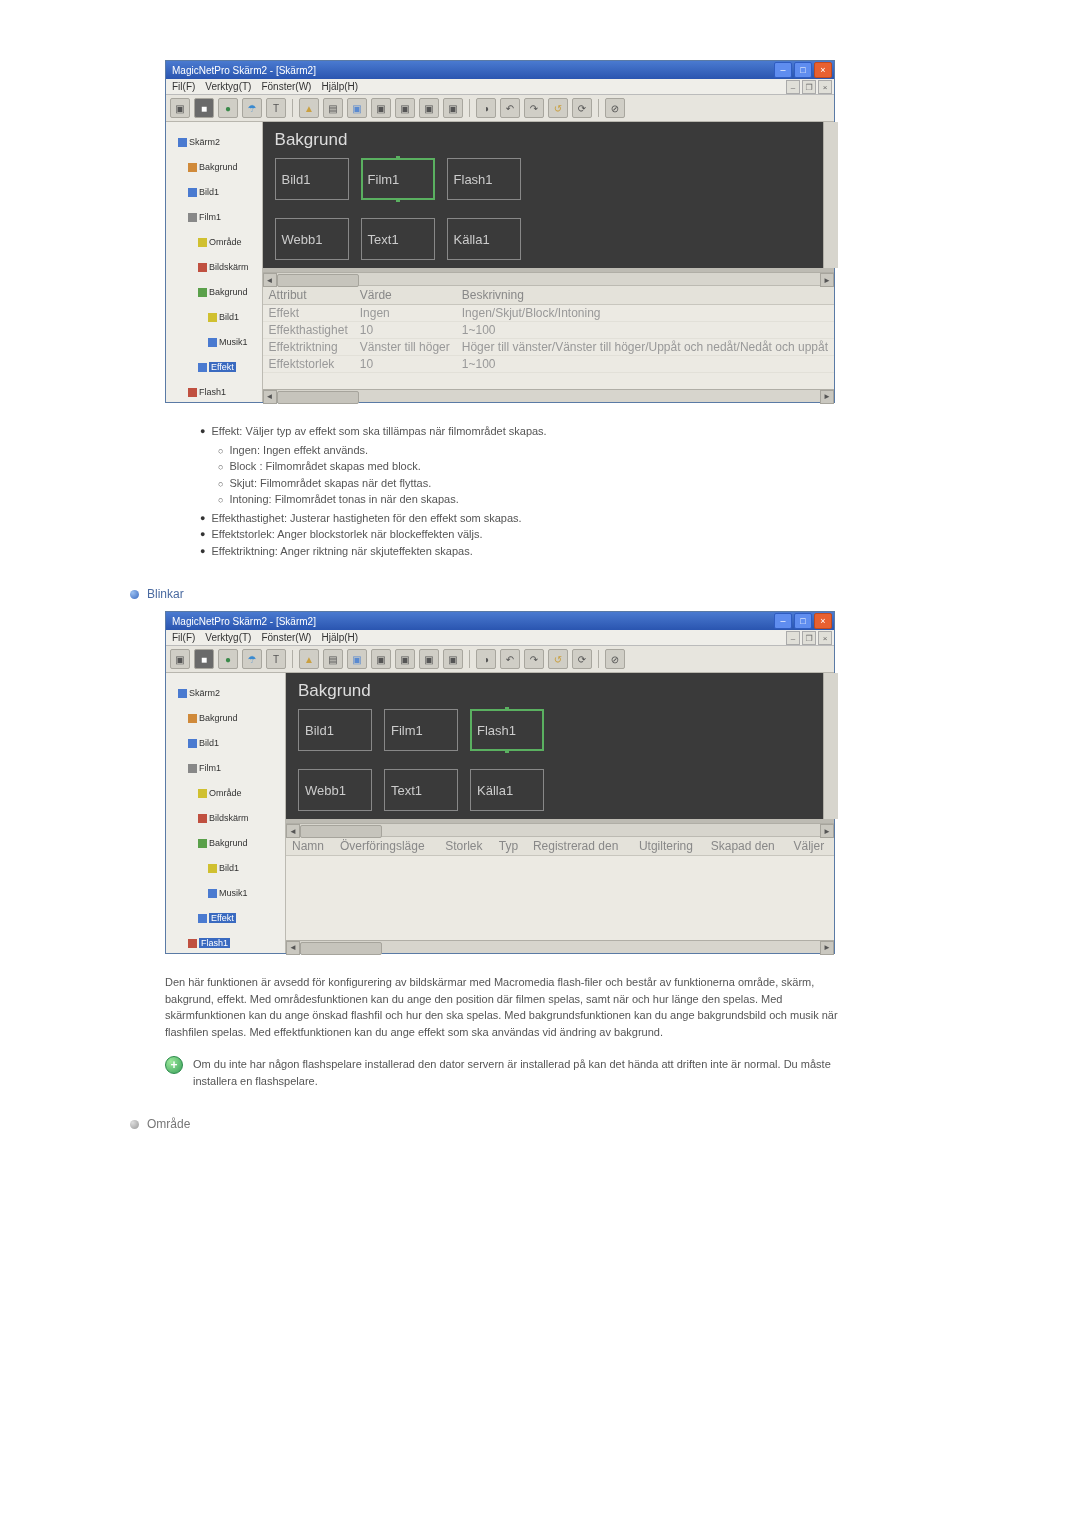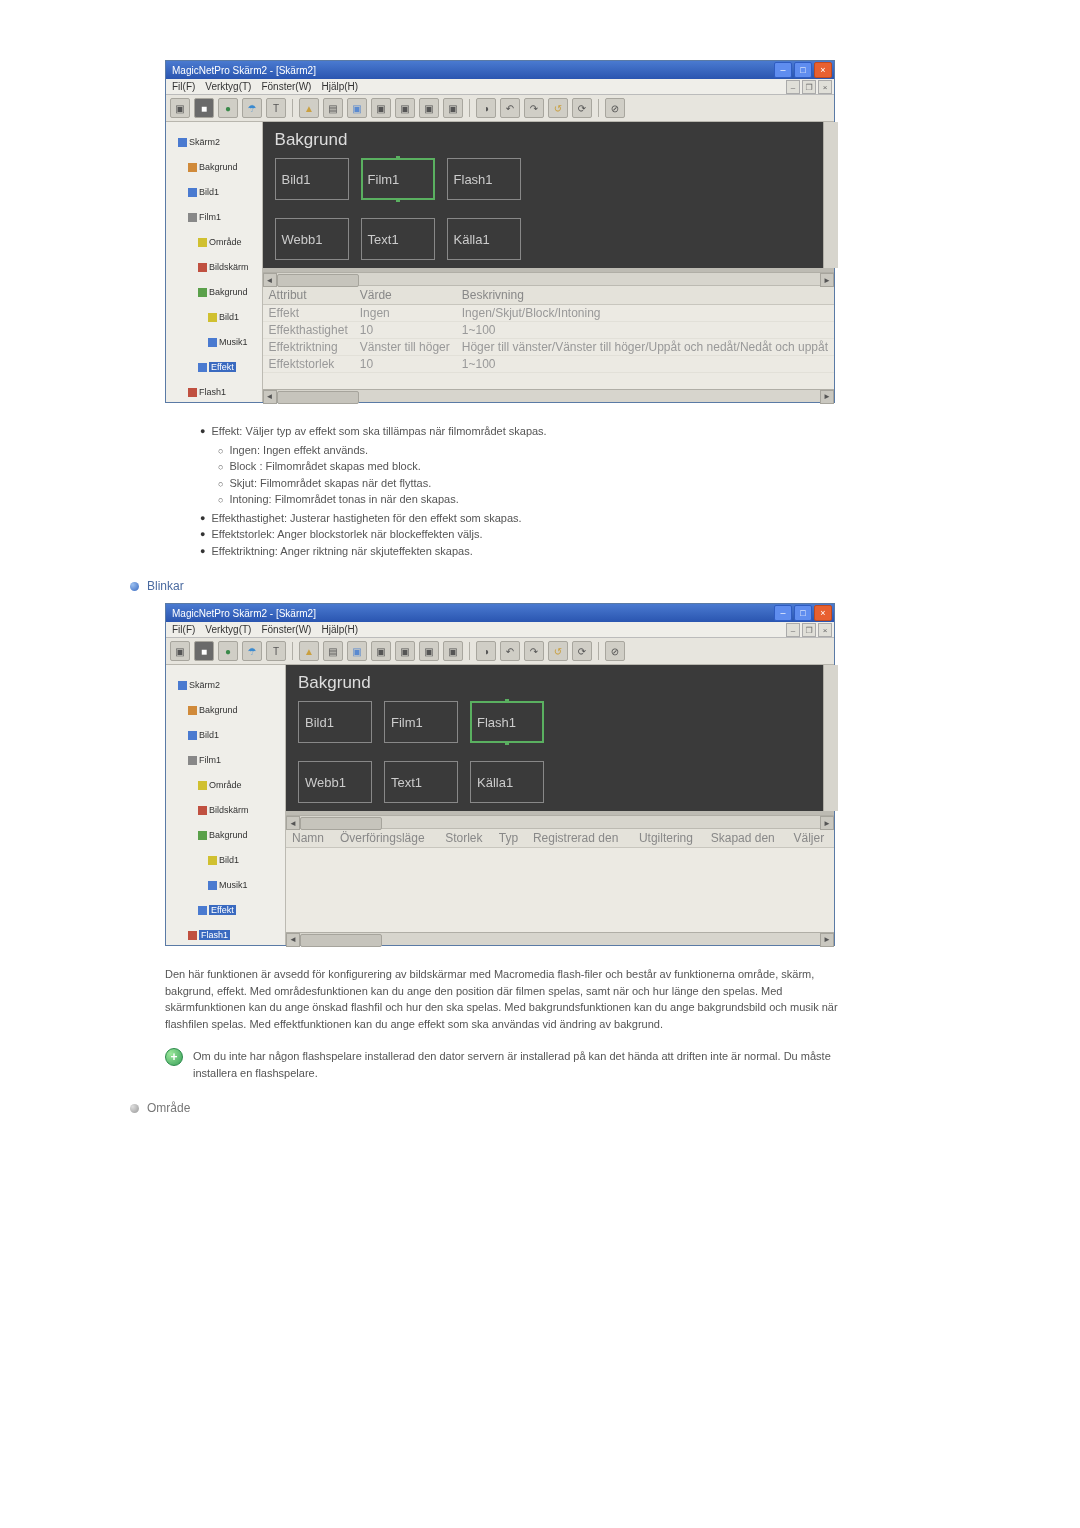--- a/index.html
+++ b/index.html
@@ -247,21 +247,21 @@
   ul.doc ul > li::before {
     content: "○";
     color: #555;
     margin-right: 6px;
     font-size: 9px;
   }
   .section-head {
     display: flex;
     align-items: center;
     gap: 8px;
-    margin: 20px 0 10px 0;
+    margin: 28px 0 10px 0;
     font-size: 12px;
     color: #4a6aa0;
   }
   .bullet-blue {
     width: 9px;
     height: 9px;
     border-radius: 50%;
     background: radial-gradient(circle at 30% 30%, #9abff0, #3a6ac0);
   }
   .bullet-gray {

